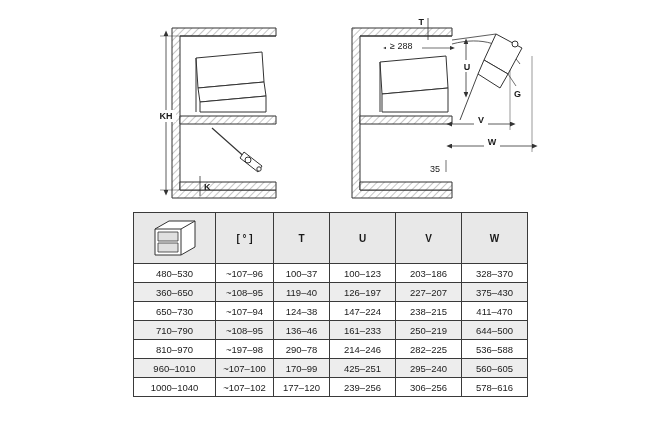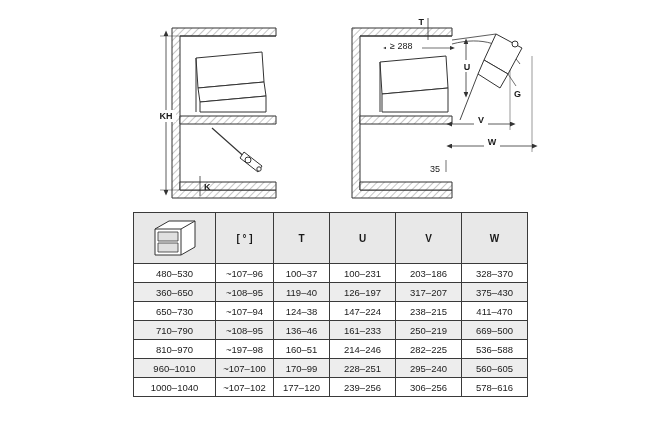--- a/index.html
+++ b/index.html
@@ -202,61 +202,61 @@
           <th>U</th>
           <th>V</th>
           <th>W</th>
         </tr>
       </thead>
       <tbody>
         <tr>
           <td>480–530</td>
           <td>~107–96</td>
           <td>100–37</td>
-          <td>100–231</td>
+          <td>100–123</td>
           <td>203–186</td>
           <td>328–370</td>
         </tr>
         <tr>
           <td>360–650</td>
           <td>~108–95</td>
           <td>119–40</td>
           <td>126–197</td>
-          <td>317–207</td>
+          <td>227–207</td>
           <td>375–430</td>
         </tr>
         <tr>
           <td>650–730</td>
           <td>~107–94</td>
           <td>124–38</td>
           <td>147–224</td>
           <td>238–215</td>
           <td>411–470</td>
         </tr>
         <tr>
           <td>710–790</td>
           <td>~108–95</td>
           <td>136–46</td>
           <td>161–233</td>
           <td>250–219</td>
-          <td>669–500</td>
+          <td>644–500</td>
         </tr>
         <tr>
           <td>810–970</td>
           <td>~197–98</td>
-          <td>160–51</td>
+          <td>290–78</td>
           <td>214–246</td>
           <td>282–225</td>
           <td>536–588</td>
         </tr>
         <tr>
           <td>960–1010</td>
           <td>~107–100</td>
           <td>170–99</td>
-          <td>228–251</td>
+          <td>425–251</td>
           <td>295–240</td>
           <td>560–605</td>
         </tr>
         <tr>
           <td>1000–1040</td>
           <td>~107–102</td>
           <td>177–120</td>
           <td>239–256</td>
           <td>306–256</td>
           <td>578–616</td>

